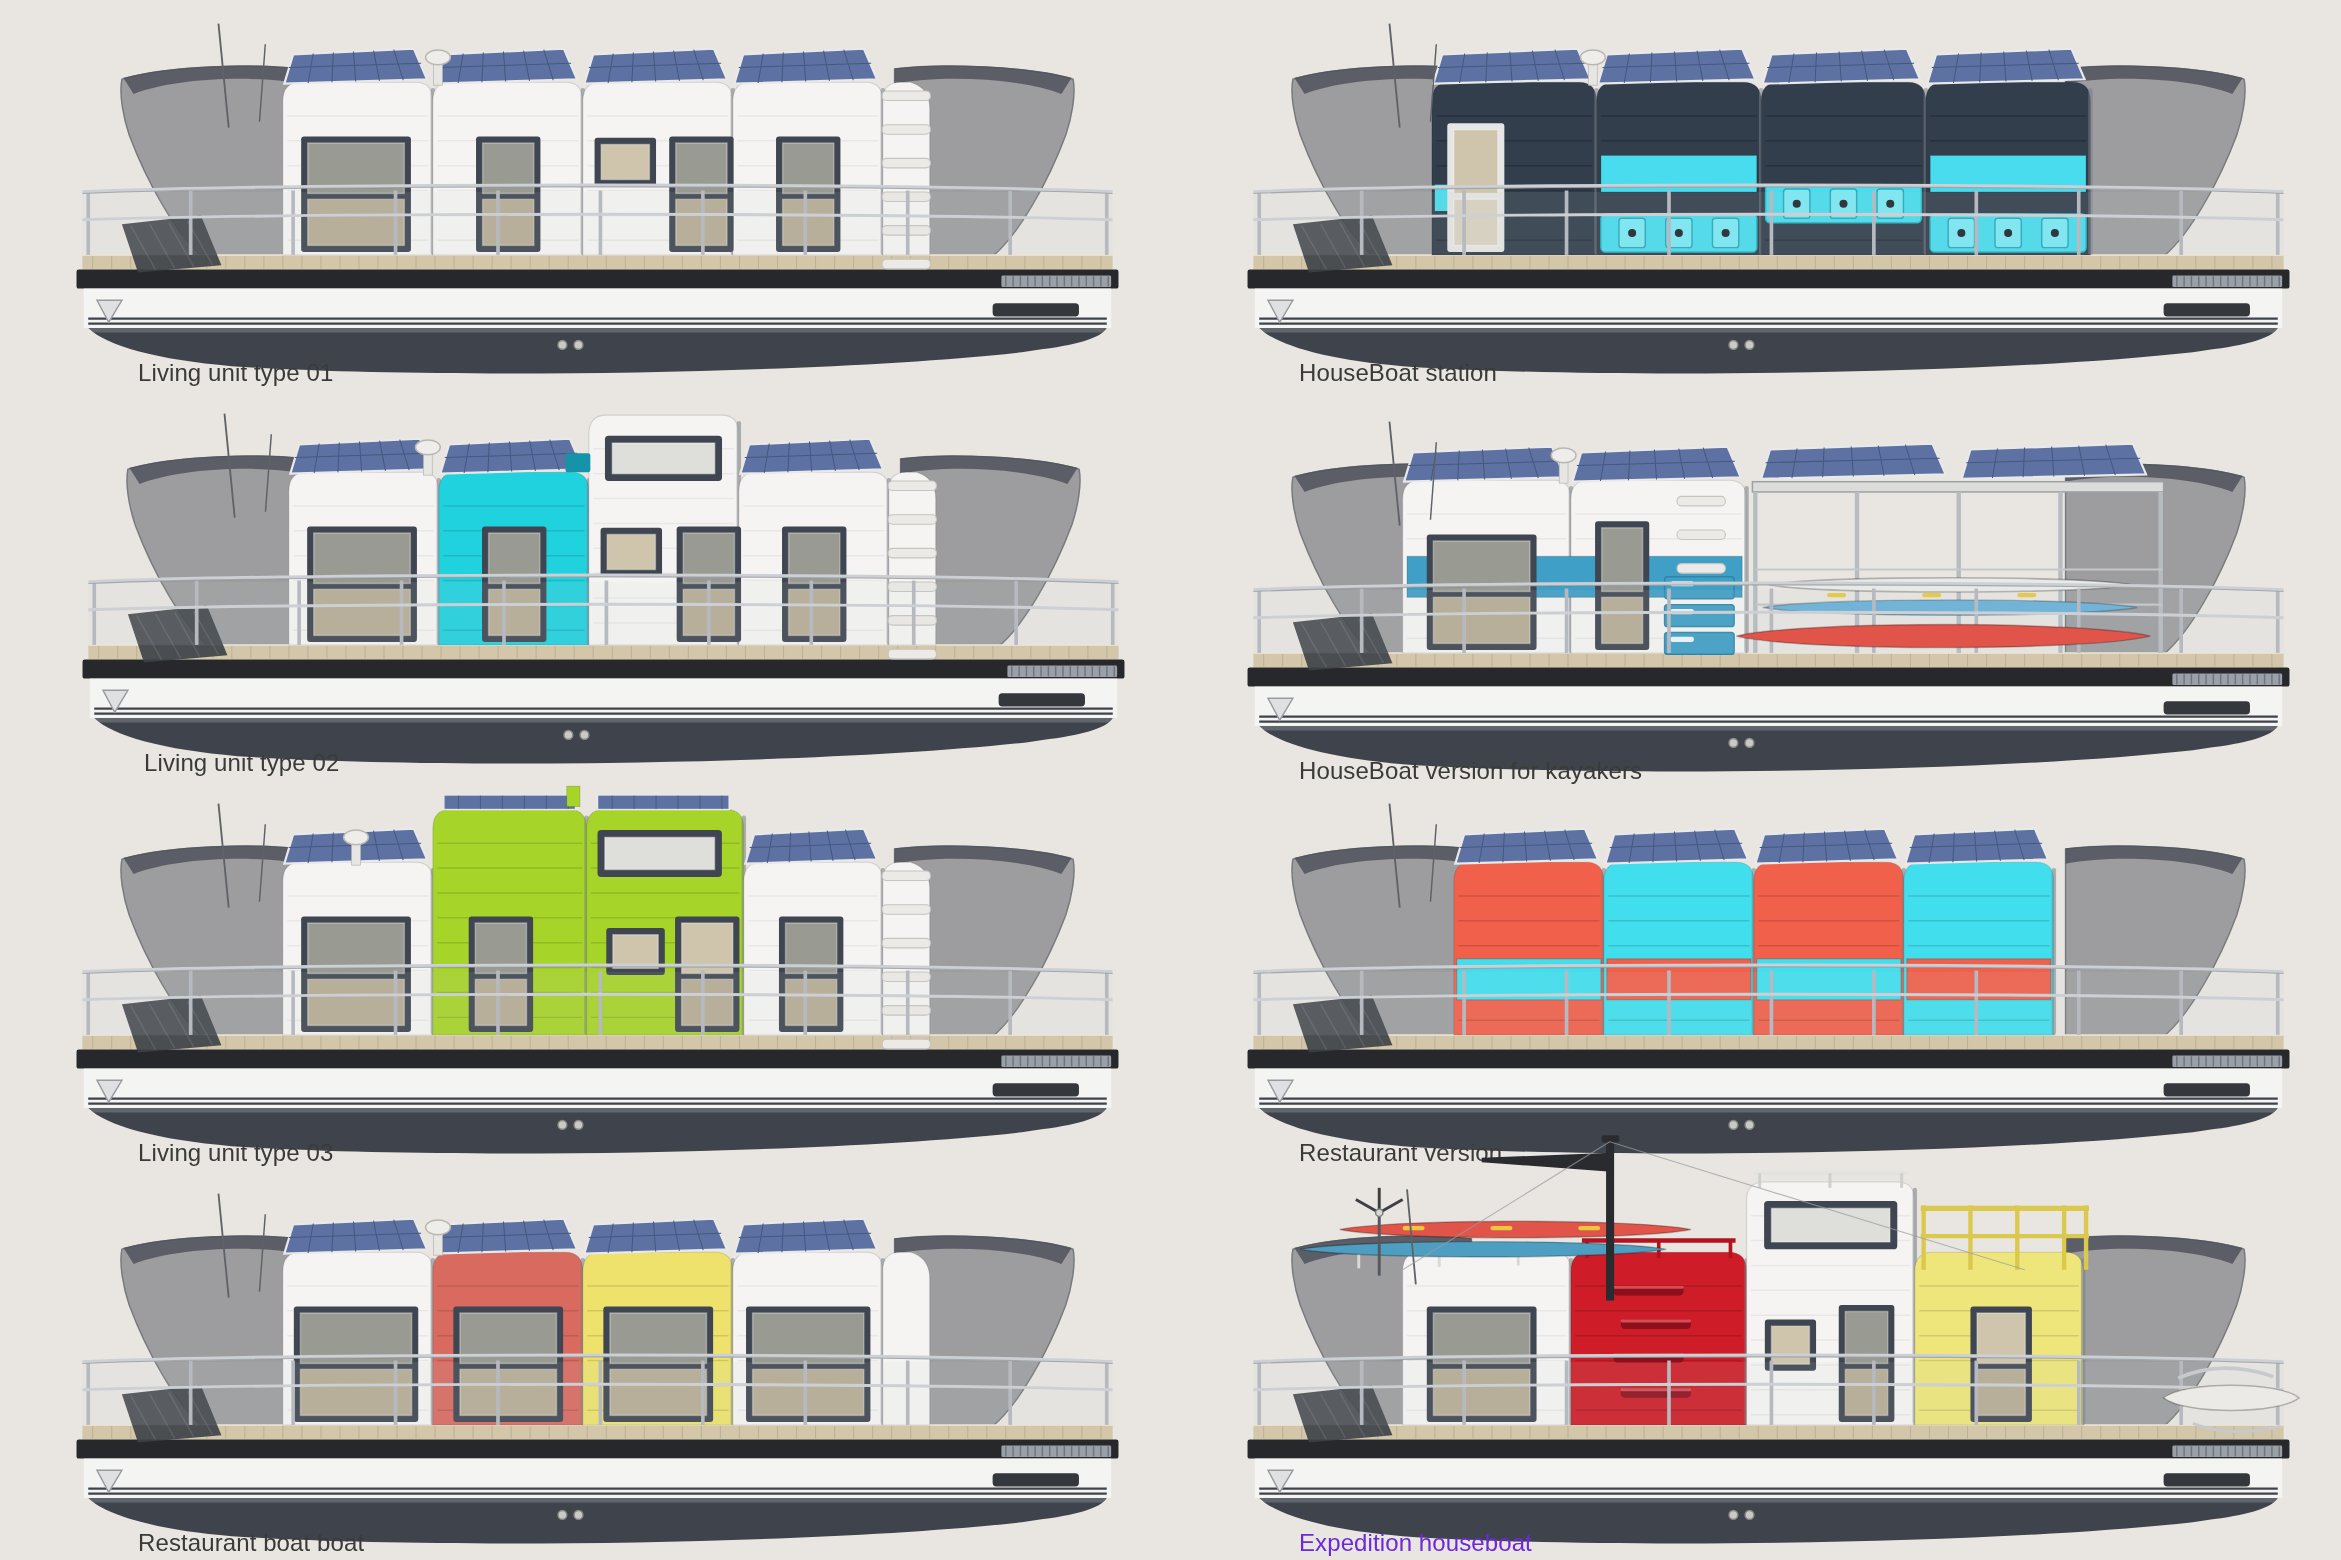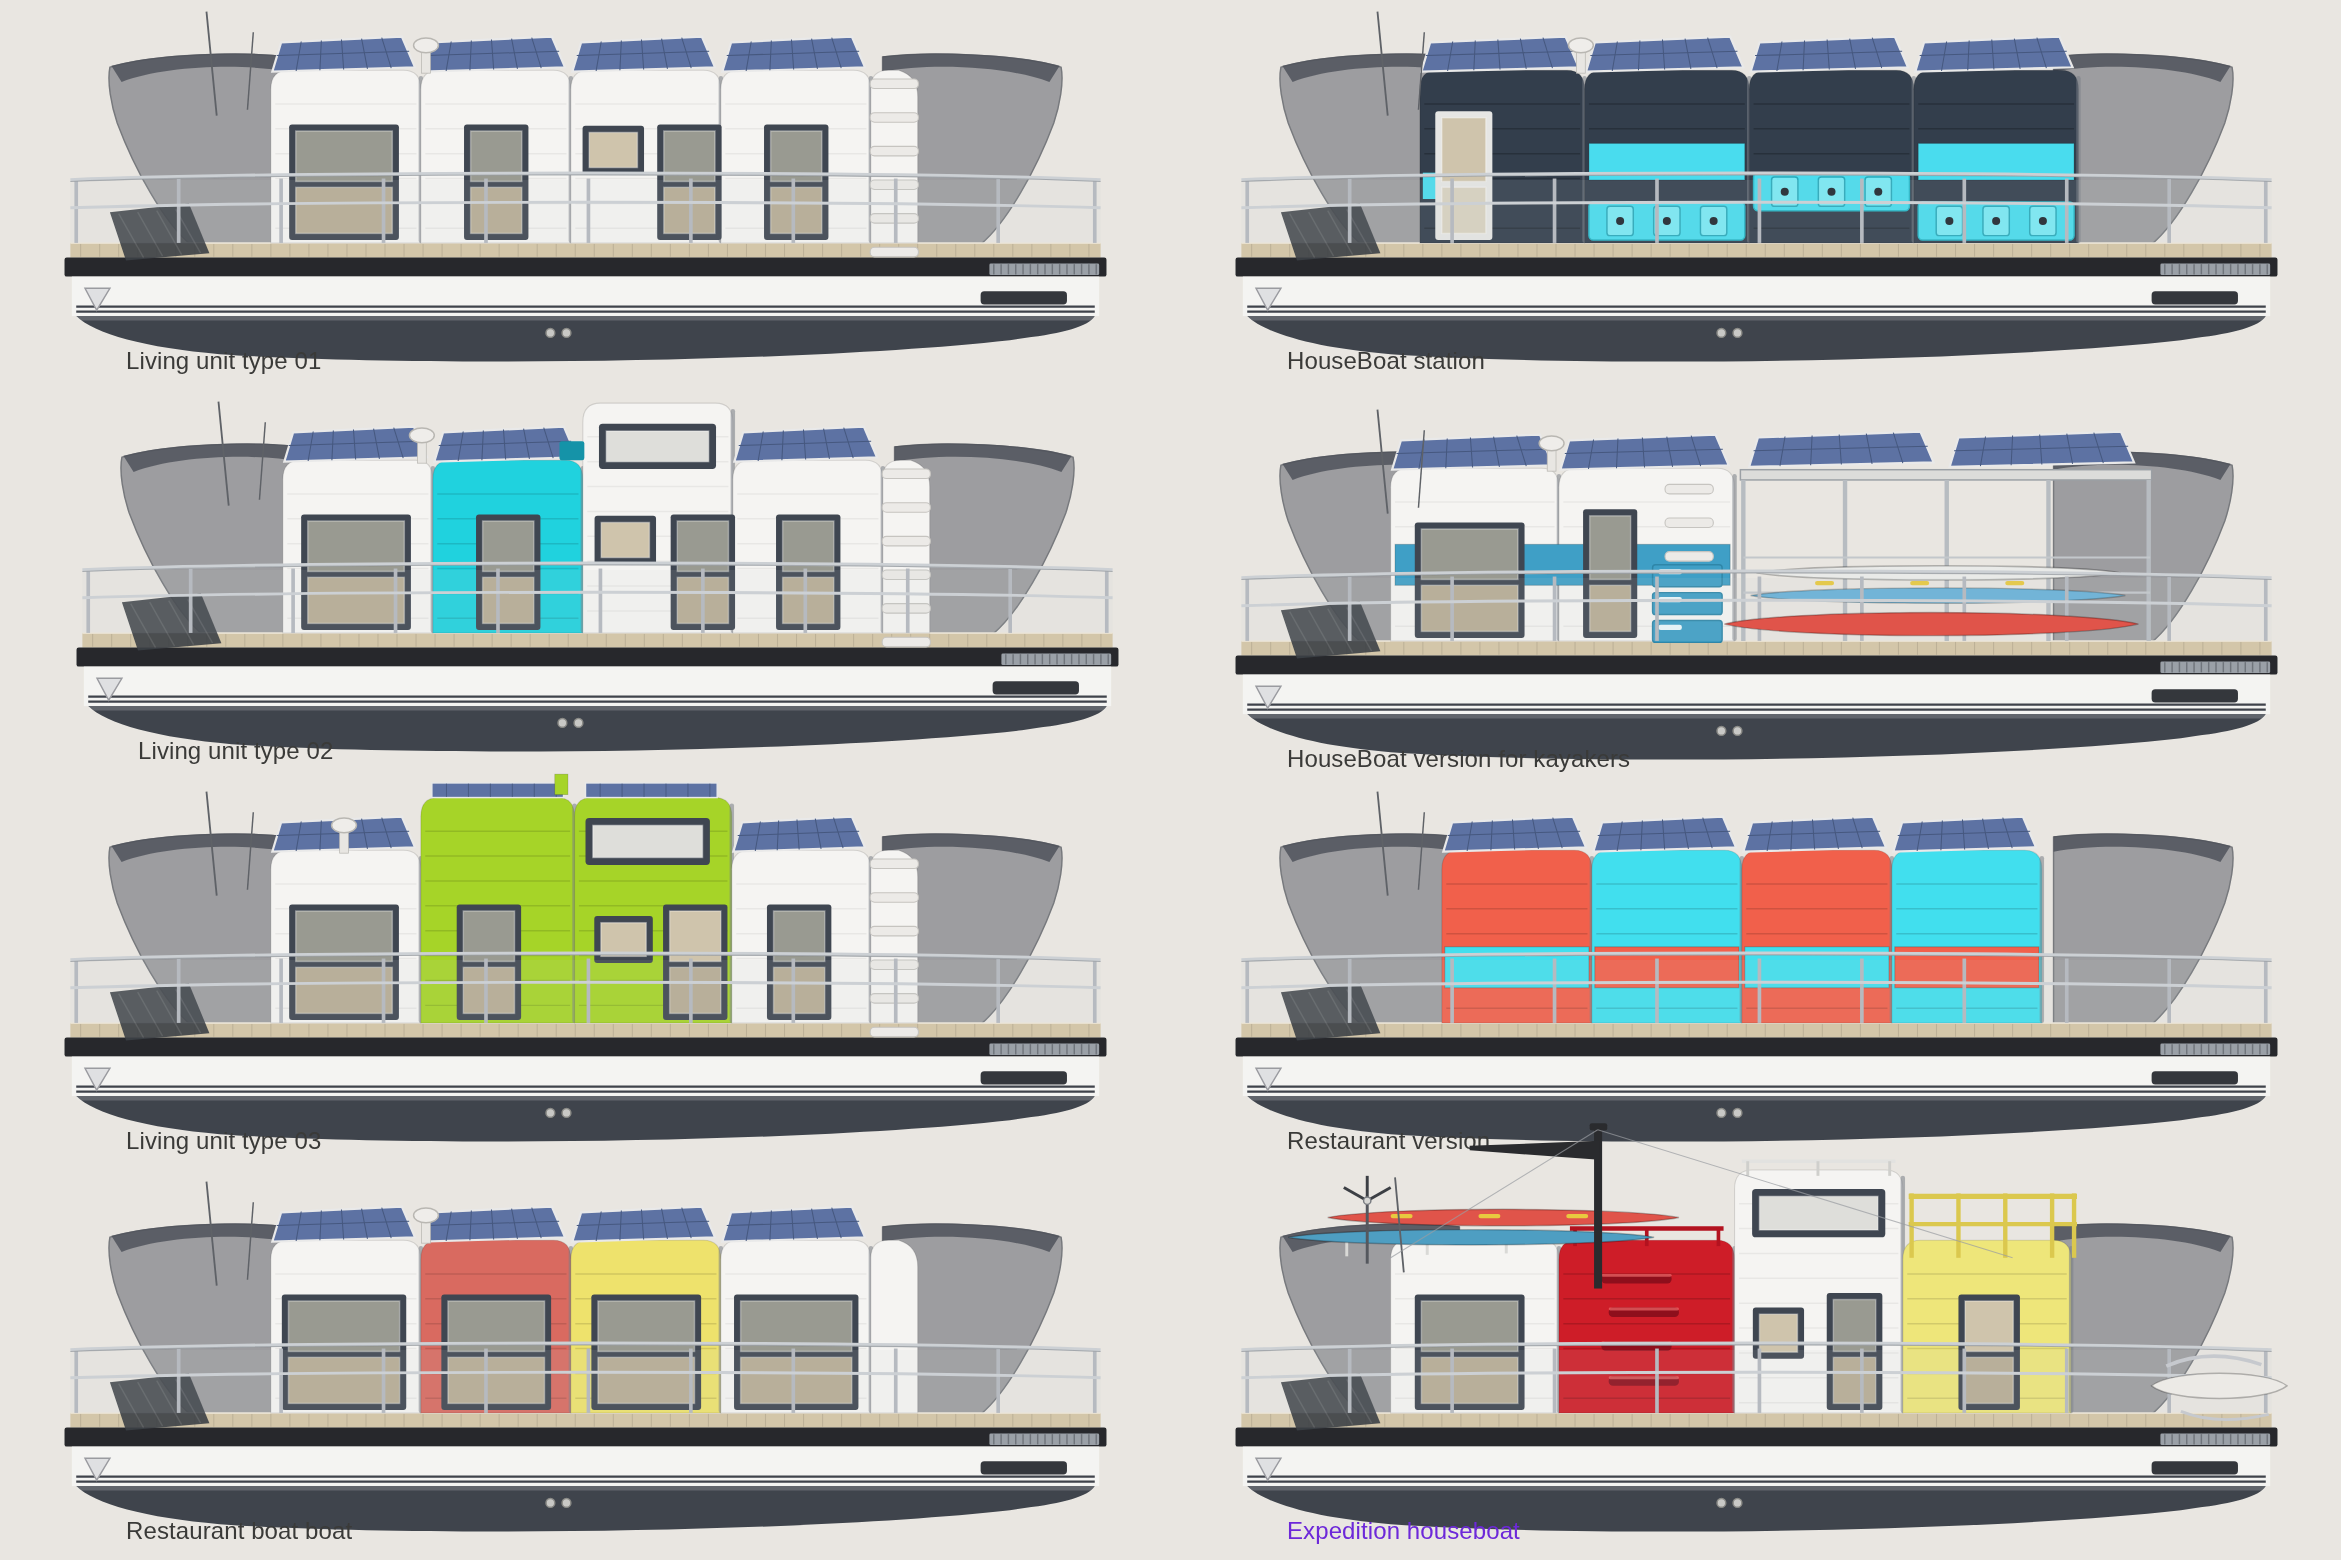--- a/index.html
+++ b/index.html
@@ -5,21 +5,21 @@
   html,body{margin:0;padding:0;}
   body{
     width:2342px;height:1560px;
     background:#e9e6e1;
     font-family:"Liberation Sans", sans-serif;
     overflow:hidden;
     position:relative;
   }
   #sheet{position:relative;width:2342px;height:1560px;}
   .cell{
-    position:absolute;width:1171px;height:390px;margin:0;
+    position:absolute;width:1171px;height:390px;margin:12px;
   }
   .cell svg{position:absolute;left:0;top:0;overflow:visible;}
   .caption{
     position:absolute;top:348px;
     font-size:24px;line-height:1.1;color:#3a3a38;
     letter-spacing:0.1px;
     white-space:nowrap;
   }
   .col-a .caption{left:126px;}
   .col-b .caption{left:116px;}
@@ -496,21 +496,21 @@
           <line x1="1224" y1="332" x2="1224" y2="244" stroke="#b6bac0" stroke-width="5"></line>
           <line x1="1364" y1="332" x2="1364" y2="244" stroke="#b6bac0" stroke-width="5"></line>
           <line x1="1496" y1="332" x2="1496" y2="244" stroke="#b6bac0" stroke-width="5"></line>
           <path d="M96,246 C400,234 1200,234 1504,246" fill="none" stroke="#ccd0d4" stroke-width="5"></path>
           <path d="M96,284 C400,274 1200,274 1504,284" fill="none" stroke="#ccd0d4" stroke-width="4"></path>
           <path d="M96,248 C400,236 1200,236 1504,248" fill="none" stroke="rgba(90,95,100,0.35)" stroke-width="1.5"></path>
         </g>
       </svg>
     <figcaption class="caption" style="color: rgb(58, 58, 56);">HouseBoat station</figcaption>
   </figure>
-  <figure class="cell col-a" style="left:12px;top:390px">
+  <figure class="cell col-a" style="left:6px;top:390px">
     <svg width="1171" height="390" viewBox="0 0 1600 533">
         <g>
           <path d="M150,92 C210,74 332,70 394,78 L394,334 L260,334 C224,304 184,232 160,168 C152,144 146,112 150,92 Z" fill="#8f9094" opacity="0.84" stroke="#62656b" stroke-width="2"></path>
           <path d="M152,90 C212,73 332,69 394,77 L394,98 C330,86 224,90 166,112 Z" fill="#4b4f57" opacity="0.8"></path>
           <path d="M1450,92 C1390,74 1268,70 1206,78 L1206,334 L1340,334 C1376,304 1416,232 1440,168 C1448,144 1454,112 1450,92 Z" fill="#8f9094" opacity="0.84" stroke="#62656b" stroke-width="2"></path>
           <path d="M1448,90 C1388,73 1268,69 1206,77 L1206,98 C1270,86 1376,90 1434,112 Z" fill="#4b4f57" opacity="0.8"></path>
         </g>
         <g>
           <rect x="96" y="332" width="1408" height="20" fill="#d3c6a9"></rect>
           <line x1="110" y1="333" x2="110" y2="351" stroke="rgba(0,0,0,0.10)" stroke-width="1.5"></line>

